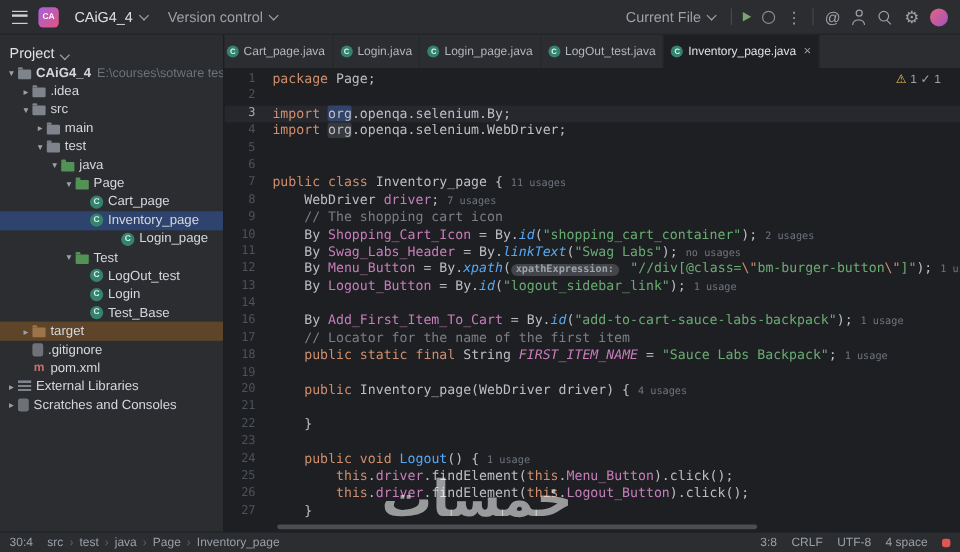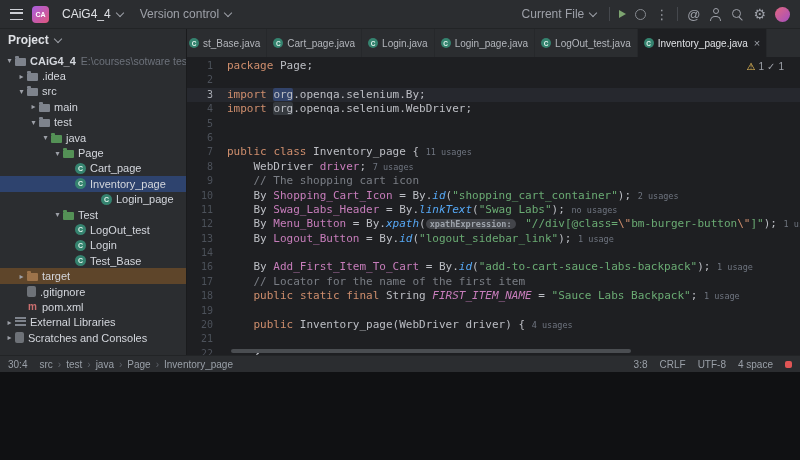--- a/index.html
+++ b/index.html
@@ -1,16 +1,16 @@
 <!DOCTYPE html>
 <html><head>
 <meta charset="utf-8">
 <style>
   html,body{margin:0;padding:0;background:#101113;}
-  .app{position:relative;width:800px;height:372px;overflow:hidden;background:#1e1f22;
+  .app{position:relative;width:800px;height:460px;overflow:hidden;background:#1e1f22;
        font-family:"Liberation Sans",sans-serif;color:#dfe1e5;display:flex;flex-direction:column;}
 
   
   .titlebar{flex:none;height:28px;background:#2b2d30;border-bottom:1px solid #222426;
             display:flex;align-items:center;gap:9px;padding:0 10px;font-size:12px;}
   .hamb{width:13px;height:9px;border-top:1.5px solid #ced0d6;border-bottom:1.5px solid #ced0d6;position:relative;flex:none;cursor:pointer;}
   .hamb::before{content:"";position:absolute;top:2.6px;left:0;right:0;height:1.5px;background:#ced0d6;}
   .badge{width:17px;height:17px;border-radius:4px;background:linear-gradient(135deg,#a85fe0,#e0567c);
          font-size:7px;font-weight:700;color:#fff;display:flex;align-items:center;justify-content:center;flex:none;}
   .tb-item{display:flex;align-items:center;gap:6px;background:none;border:none;color:#dfe1e5;
@@ -28,21 +28,21 @@
   .search-ic::before{content:"";position:absolute;top:1px;left:1px;width:7px;height:7px;border:1.4px solid #9da0a8;border-radius:50%;}
   .search-ic::after{content:"";position:absolute;bottom:1px;right:1px;width:5px;height:1.4px;background:#9da0a8;transform:rotate(45deg);}
   .person-ic{position:relative;width:13px;height:13px;cursor:pointer;}
   .person-ic::before{content:"";position:absolute;top:0;left:3.5px;width:4.5px;height:4.5px;border:1.3px solid #9da0a8;border-radius:50%;}
   .person-ic::after{content:"";position:absolute;bottom:0;left:1px;width:9px;height:4px;border:1.3px solid #9da0a8;border-bottom:none;border-radius:6px 6px 0 0;}
   .avatar{width:15px;height:15px;border-radius:50%;background:linear-gradient(135deg,#e2677f,#a44fc0);cursor:pointer;}
 
   
   .bodyrow{flex:1;display:flex;min-height:0;}
   .sidebar{flex:none;width:186px;background:#2b2d30;border-right:1px solid #1a1b1d;display:flex;flex-direction:column;min-height:0;}
-  .panel-header{flex:none;height:22px;display:flex;align-items:center;gap:6px;padding:0 8px;font-size:12px;font-weight:700;}
+  .panel-header{flex:none;height:22px;display:flex;align-items:flex-end;gap:6px;padding:0 8px;font-size:12px;font-weight:400;}
   .tree{flex:1;overflow:hidden;font-size:11px;padding-top:2px;}
   .trow{display:flex;align-items:center;height:15.4px;white-space:nowrap;cursor:pointer;overflow:hidden;}
   .trow.selected{background:#2e436e;}
   .trow.hl{background:#5e452a;}
   .chv{flex:none;width:11px;font-size:8px;color:#9da0a8;text-align:center;}
   .ic{flex:none;margin-right:4px;}
   .ic-folder,.ic-folder-green,.ic-folder-orange{width:11px;height:8px;border-radius:1px;position:relative;margin-top:2px;}
   .ic-folder{background:#7e838c;} .ic-folder-green{background:#549156;} .ic-folder-orange{background:#9d734a;}
   .ic-folder::before,.ic-folder-green::before,.ic-folder-orange::before{content:"";position:absolute;top:-2px;left:0;width:4px;height:2px;background:inherit;border-radius:1px 1px 0 0;}
   .ic-class{width:11px;height:11px;border-radius:50%;background:#35836f;color:#dff1ea;font-size:7px;font-weight:700;
@@ -239,24 +239,20 @@
           <div class="trow" style="padding-left: 4px;">
             <span class="chv">▸</span>
             <span class="ic ic-scratch"></span>
             <span class="tlabel">Scratches and Consoles</span>
           </div>
         </div>
     </aside>
 
     <section class="editor-col">
       <div class="tabbar">
-          <div class="tab">
-            <span class="cls-ic">C</span>
-            <span class="tab-label">st_Base.java</span>
-          </div>
           <div class="tab">
             <span class="cls-ic">C</span>
             <span class="tab-label">Cart_page.java</span>
           </div>
           <div class="tab">
             <span class="cls-ic">C</span>
             <span class="tab-label">Login.java</span>
           </div>
           <div class="tab">
             <span class="cls-ic">C</span>

